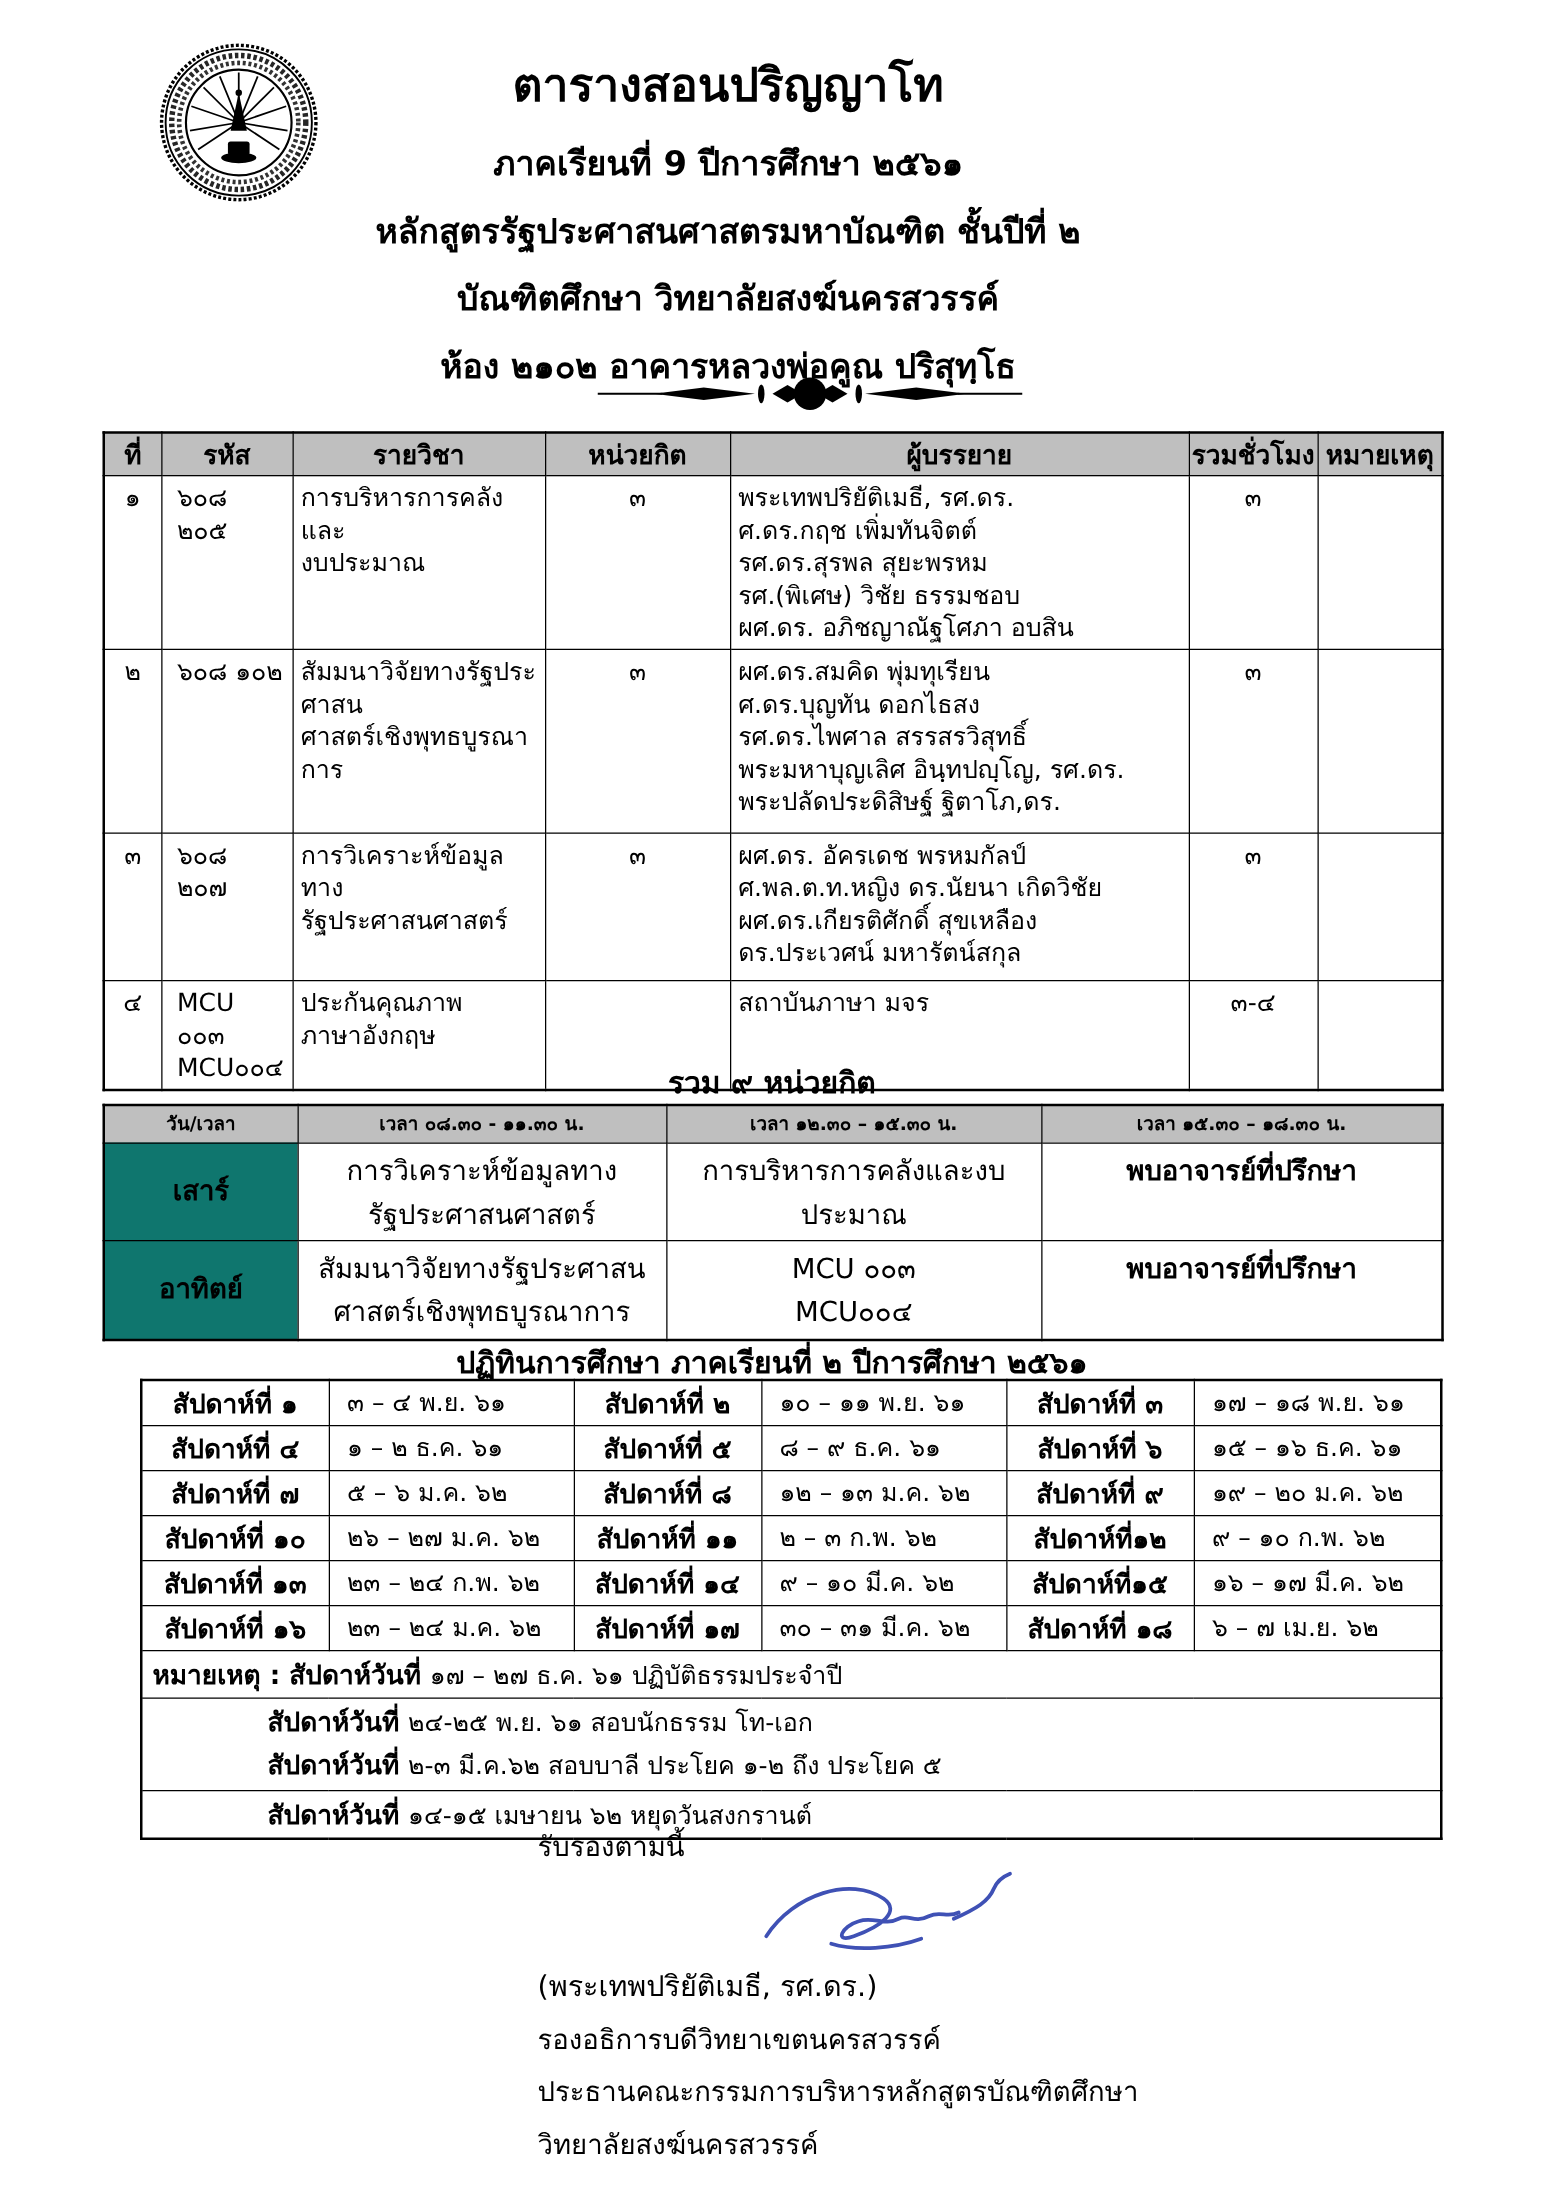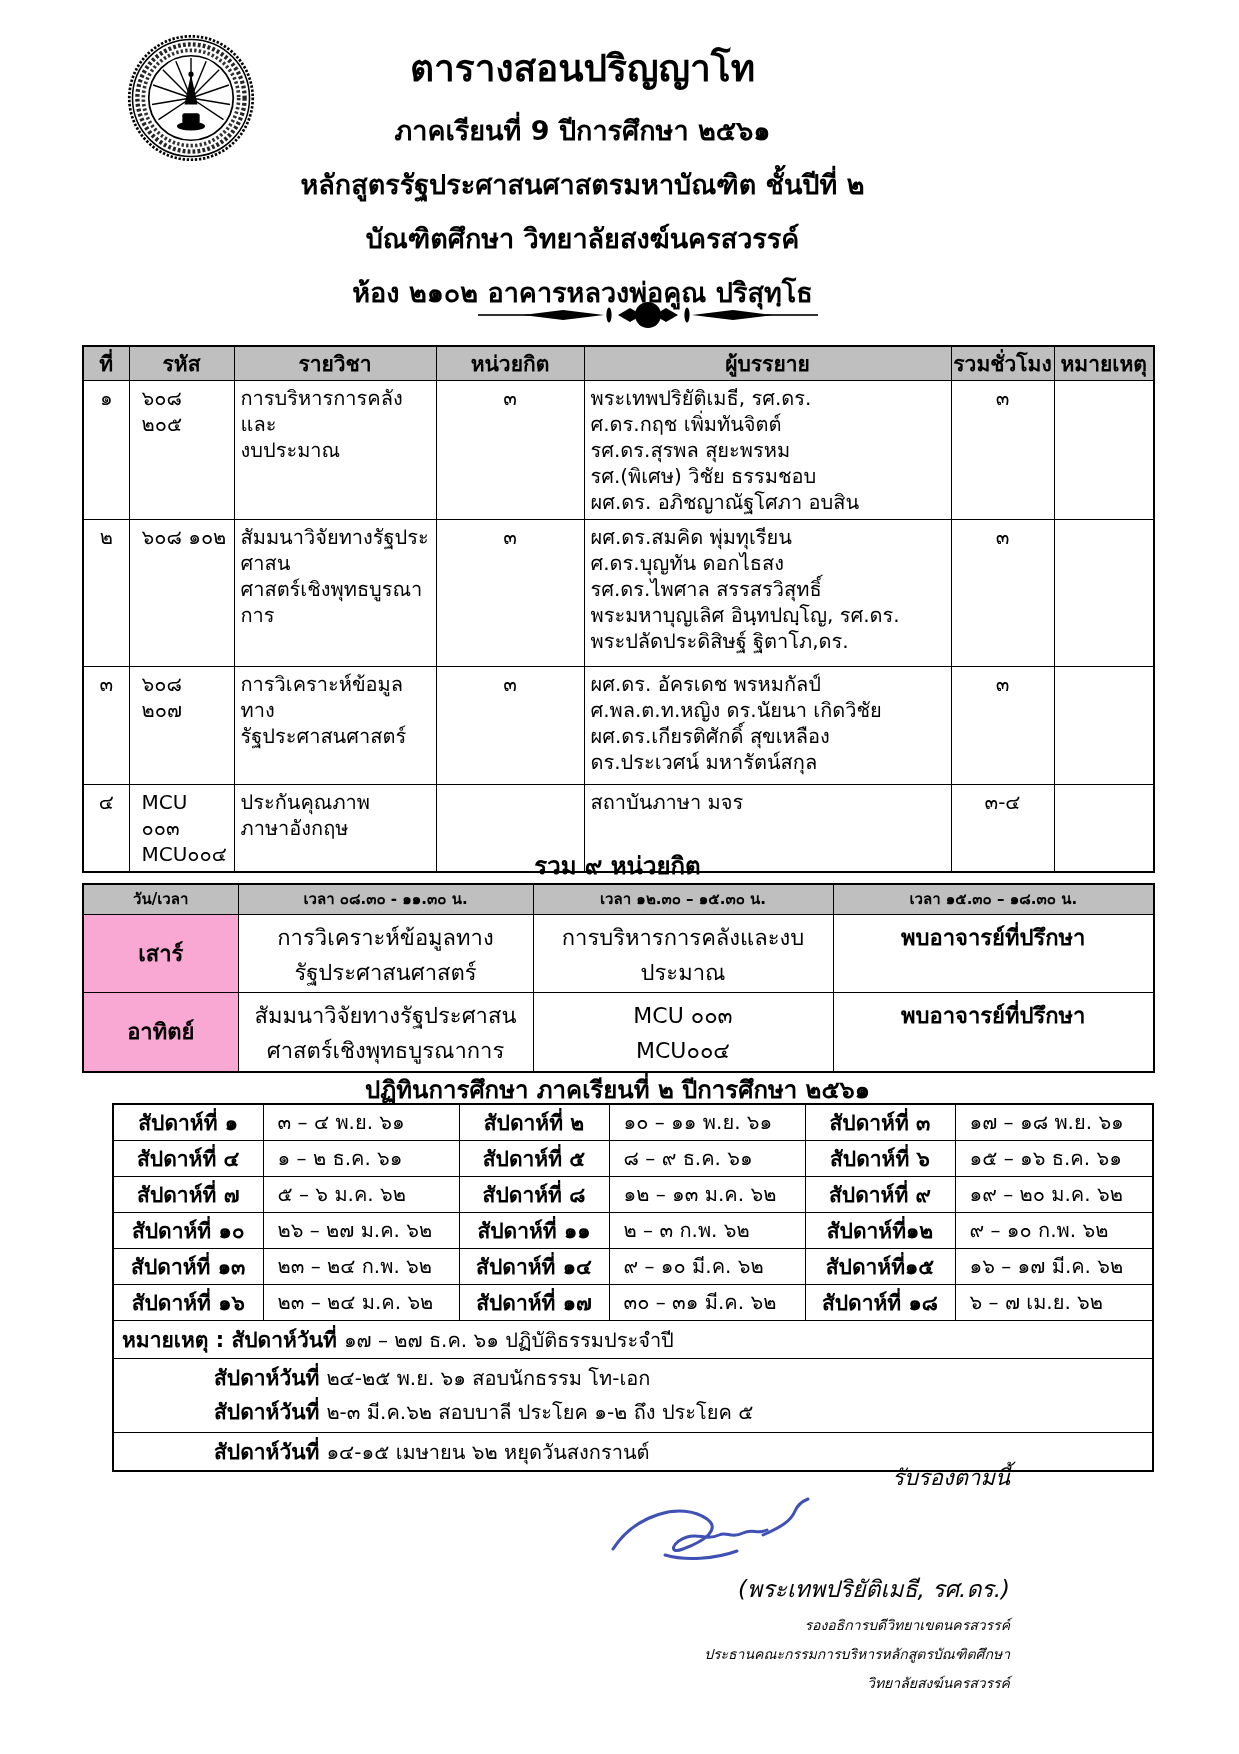--- a/index.html
+++ b/index.html
@@ -29,44 +29,44 @@
   .c-code { padding-left:12px !important; }
   .r1 td { height:137px; } .r2 td { height:147px; } .r3 td { height:118px; } .r4 td { height:62px; }
 
   
   .summary { position:absolute; left:82px; top:846px; width:1071px; text-align:center; font-weight:bold; font-size:24px; }
 
   
   .sched-table { position:absolute; left:82px; top:883px; width:1071px; border:2px solid #000; }
   .sched-table .thead th { font-size:15px; height:30px; }
   .sched-table td { font-size:22px; text-align:center; vertical-align:top; padding-top:5px; line-height:35px; }
-  .day-cell { background:#f9a8d4; font-weight:bold; font-size:24px; vertical-align:middle !important; padding-top:0 !important; }
+  .day-cell { background:#0f766e; font-weight:bold; font-size:24px; vertical-align:middle !important; padding-top:0 !important; }
   .slot3 { font-weight:bold; }
   .srow1 td { height:78px; } .srow2 td { height:80px; }
 
   
   .cal-title { position:absolute; left:82px; top:1070px; width:1071px; text-align:center; font-weight:bold; font-size:24px; }
   .cal-table { position:absolute; left:112px; top:1103px; width:1040px; border:2px solid #000; }
   .cal-table .wrow td { height:36px; font-size:20px; vertical-align:middle; }
   .wk { font-weight:bold; text-align:center; font-size:21px !important; }
   .dt { text-align:left; padding-left:14px; }
   .note-cell { font-size:20px; vertical-align:middle; padding:2px 8px; }
   .npre { font-weight:bold; font-size:21px; margin-right:7px; }
   .note1 td { height:28px; }
   .note23 td { height:74px; }
   .note23 .nline { line-height:34px; }
   .indent { padding-left:100px; }
   .note4 td { height:36px; }
 
   
-  .sigblock { position:absolute; left:430px; top:1460px; width:580px; text-align:right;font-style:italic; }
+  .sigblock { position:absolute; left:430px; top:1460px; width:580px; text-align:left; }
   .certify { font-size:22px; margin-bottom:2px; }
   .sig-svg { width:250px; height:72px; display:block; margin:0 auto; }
   .signame { font-size:23px; margin-top:2px; }
-  .sigtitle { font-size:14px; margin-top:7px; }
+  .sigtitle { font-size:22px; margin-top:7px; }
 </style>
 </head>
 <body>
 
 <div class="page">
 
   <svg class="seal" viewBox="0 0 120 120">
     <circle cx="60" cy="60" r="57" fill="none" stroke="#000" stroke-width="2.5" stroke-dasharray="2.2 1.6"></circle>
     <circle cx="60" cy="60" r="54" fill="none" stroke="#000" stroke-width="1.4"></circle>
     <circle cx="60" cy="60" r="49.5" fill="none" stroke="#000" stroke-width="4" stroke-dasharray="2.6 2" opacity="0.85"></circle>

